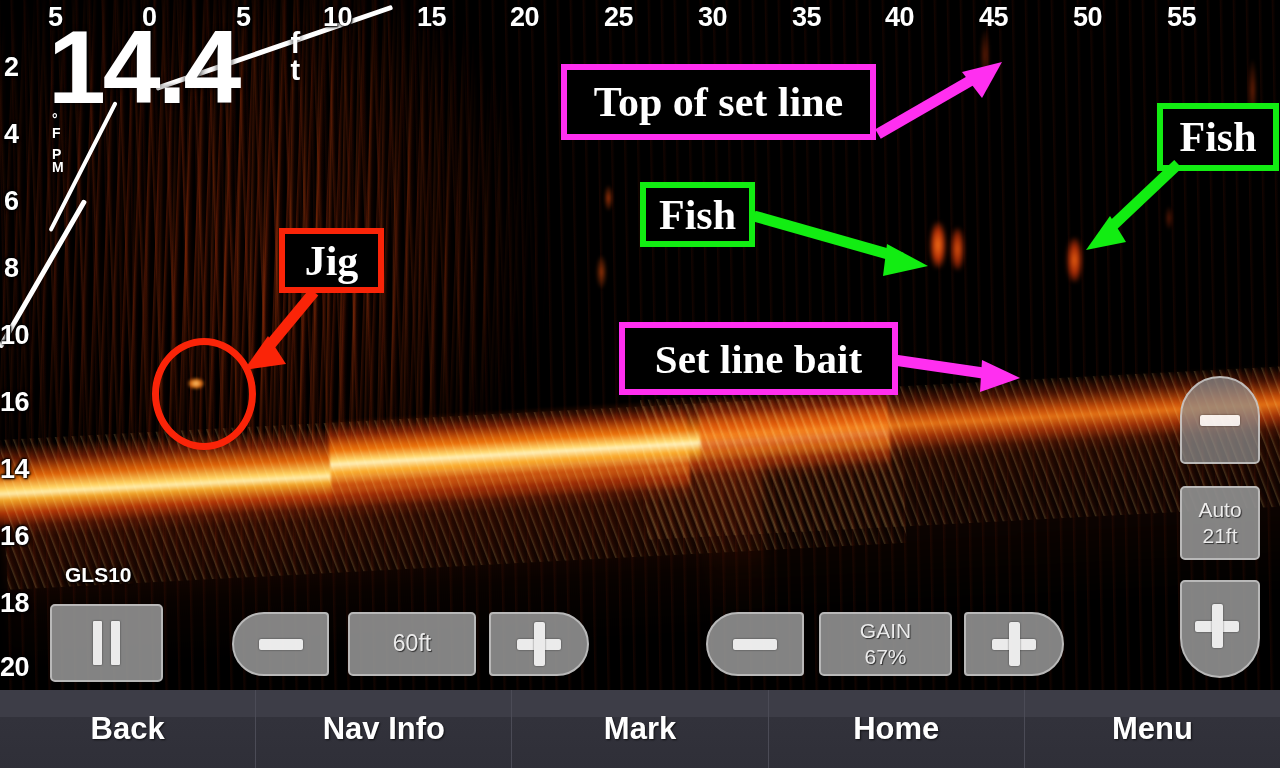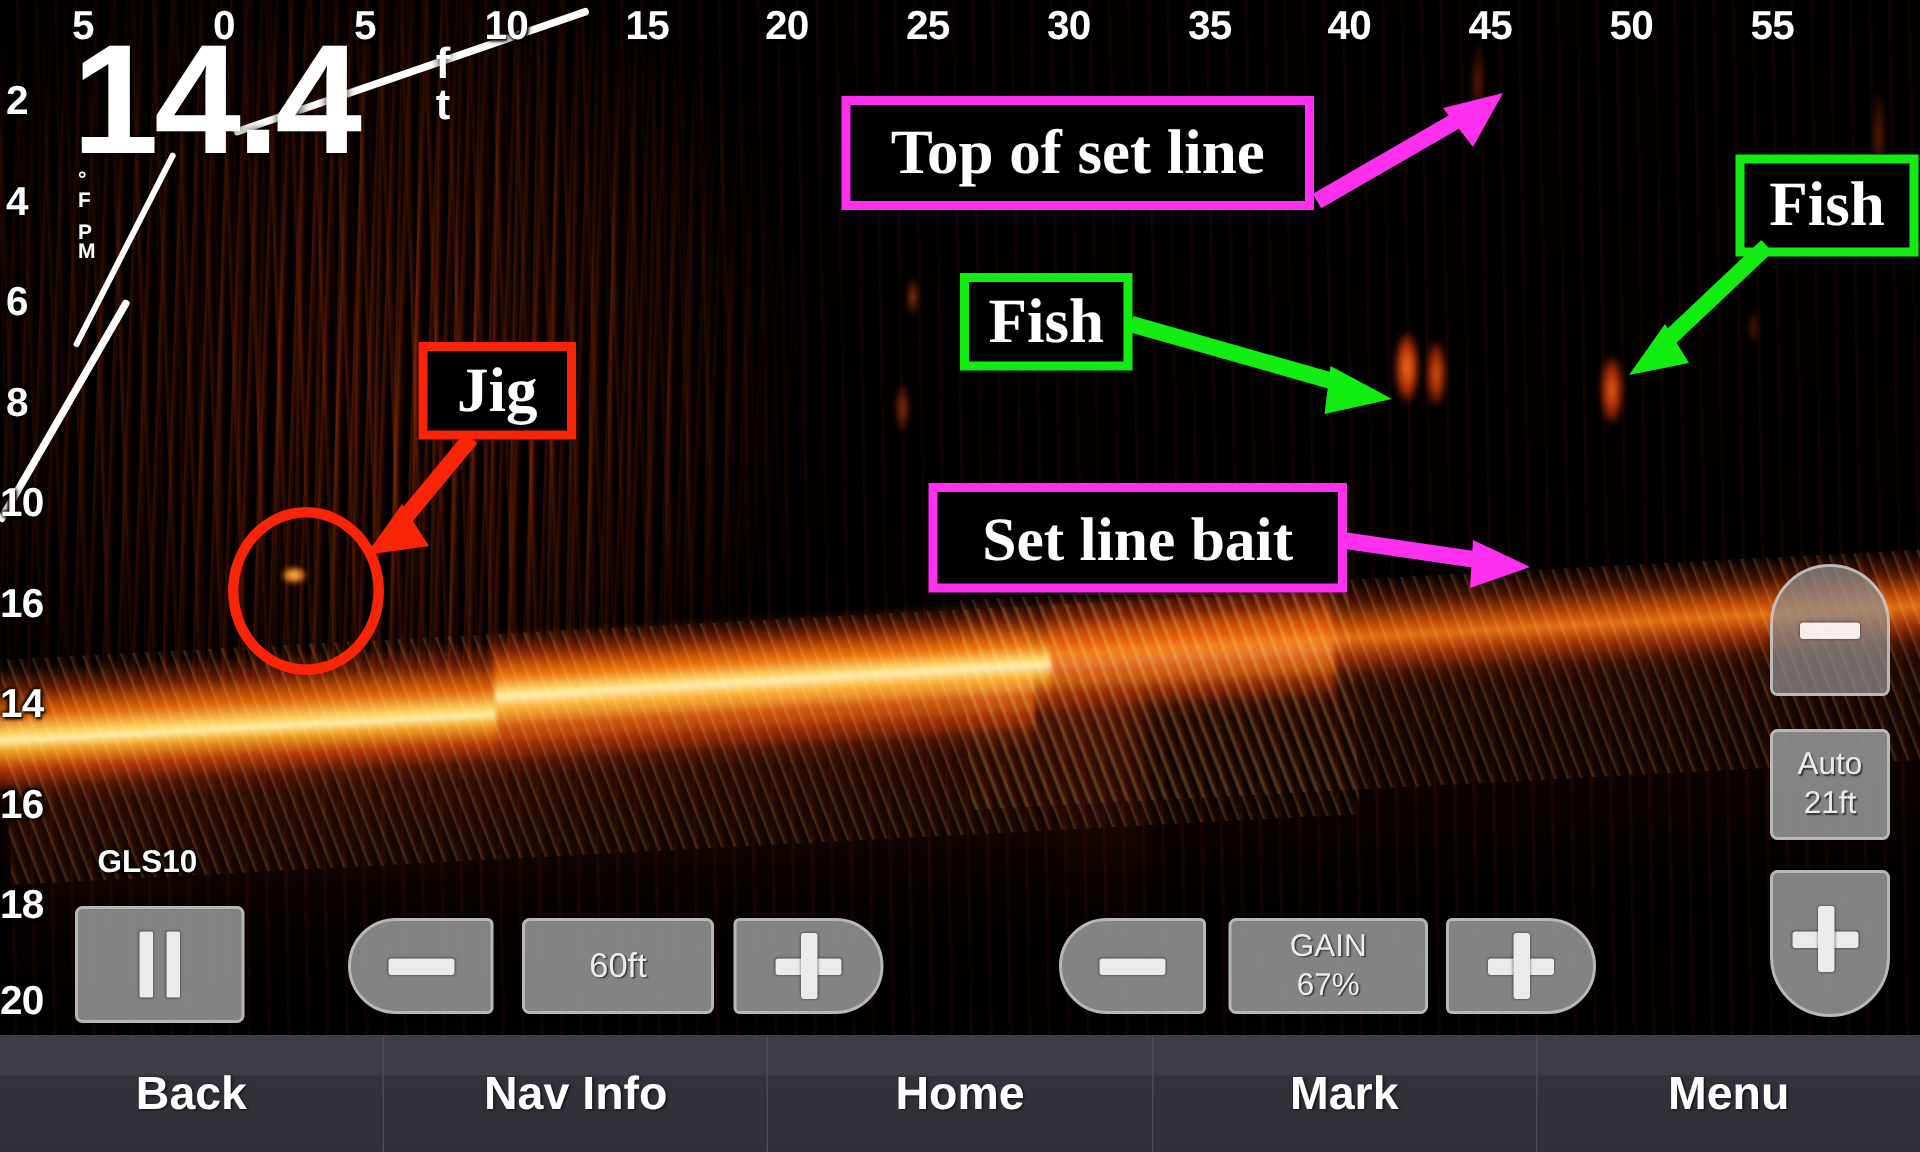--- a/index.html
+++ b/index.html
@@ -390,18 +390,18 @@
     <div class="btn capB" style="left:1180px;top:580px;width:80px;height:98px;">
       <div class="plusGlyph" style="width: 50px; height: 50px; --w: 50px;">
       </div>
     </div>
 
   </div>
 
   <div id="navbar">
     <div class="navitem">Back</div>
     <div class="navitem">Nav Info</div>
+    <div class="navitem">Mark</div>
     <div class="navitem">Home</div>
-    <div class="navitem">Mark</div>
     <div class="navitem">Menu</div>
   </div>
 
 </div>
 
 </body></html>

